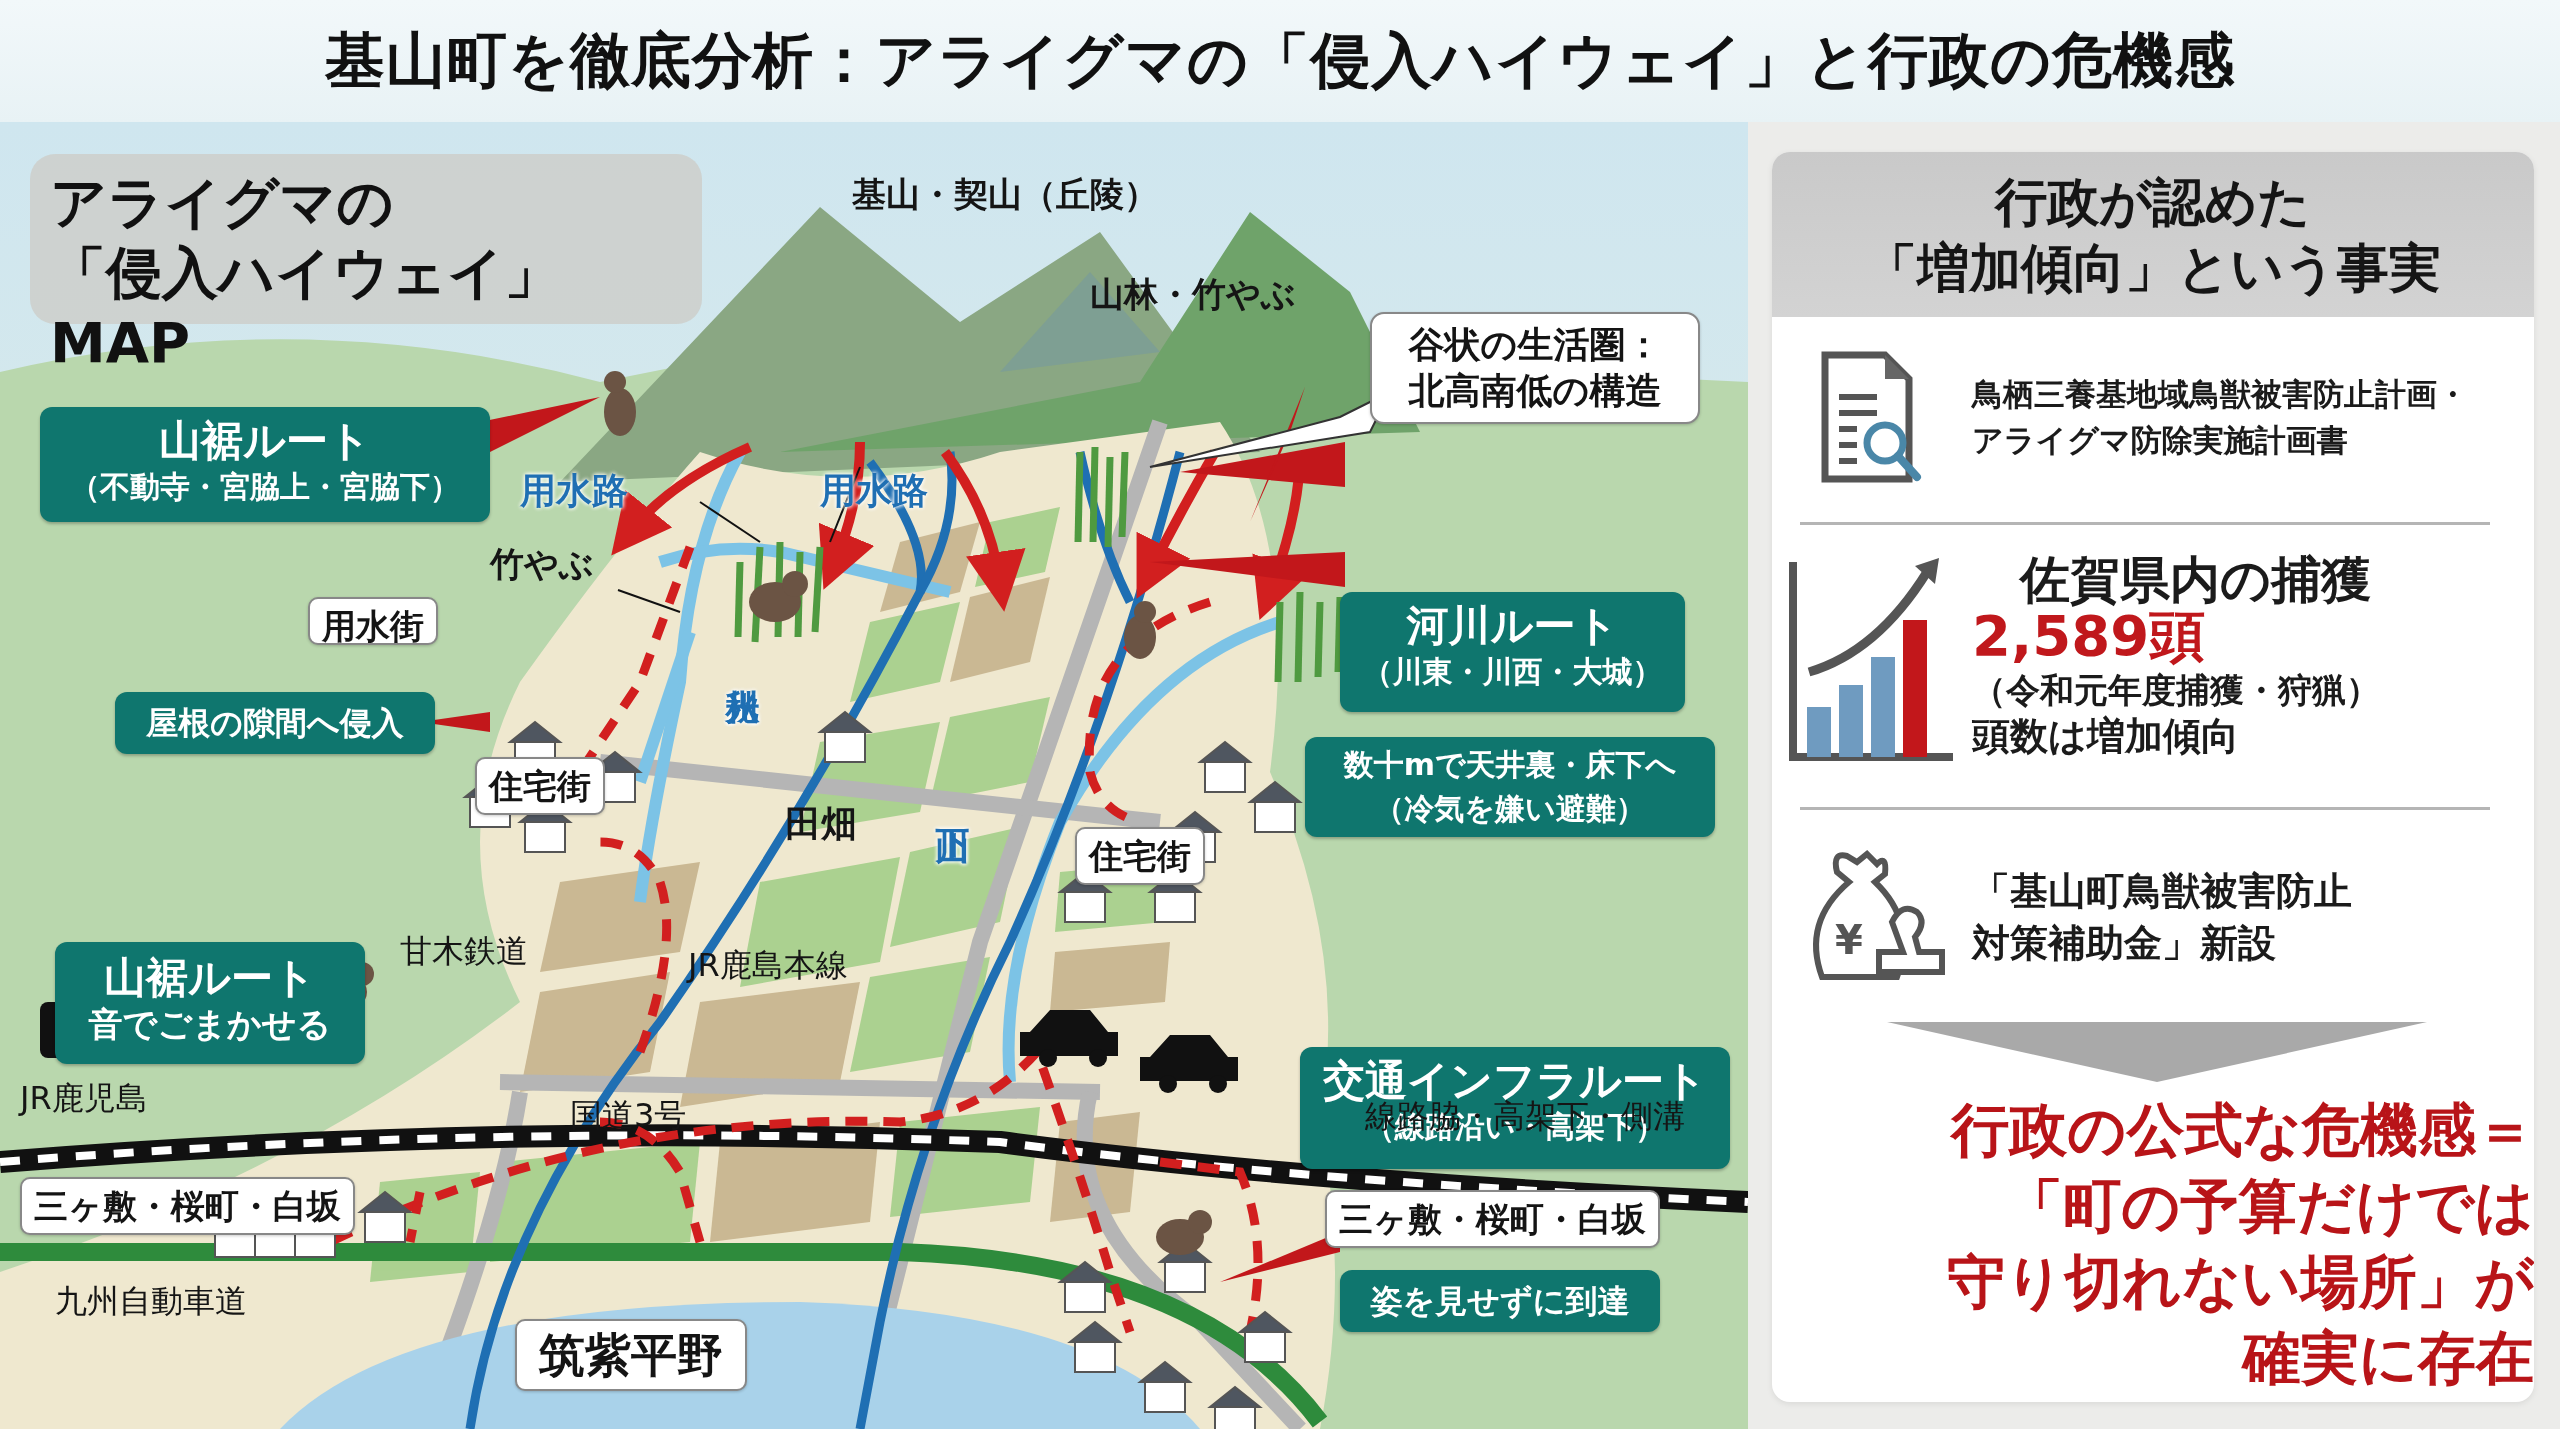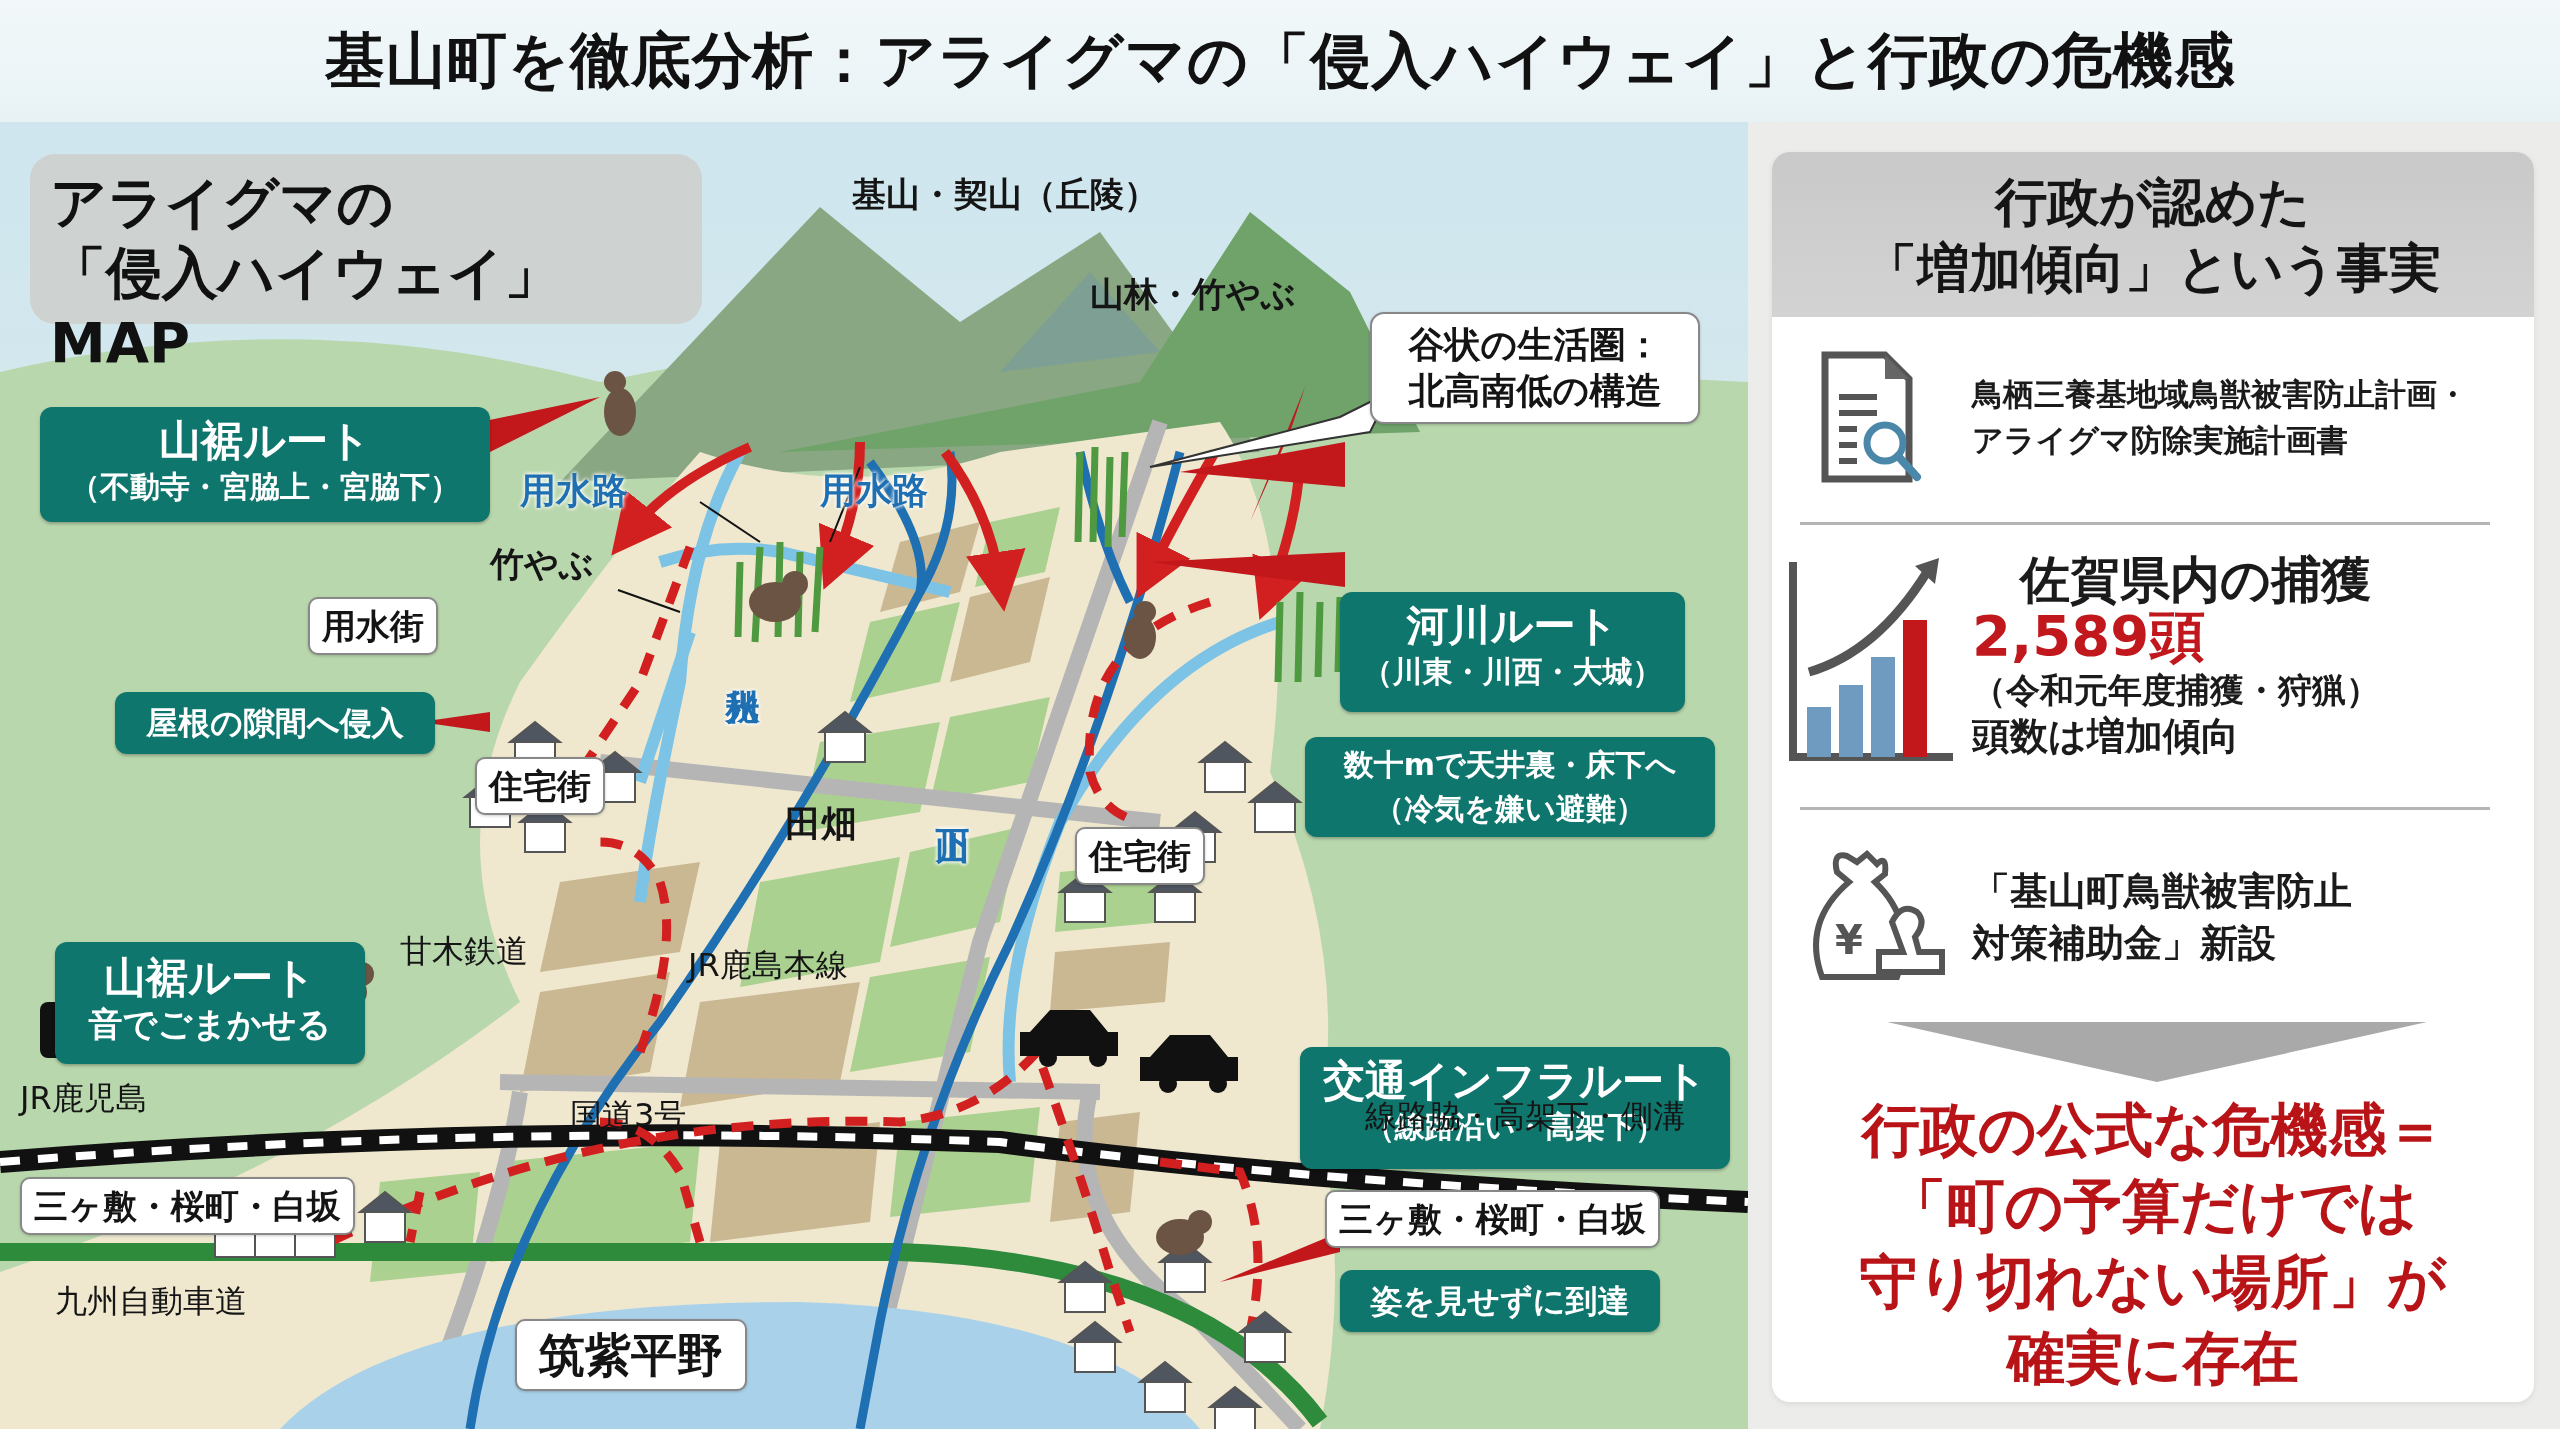--- a/index.html
+++ b/index.html
@@ -11,21 +11,21 @@
   .map svg { position: absolute; left: 0; top: 0; }
   .right { position: absolute; left: 1748px; top: 122px; width: 812px; height: 1307px; background: #ececea; }
   .card { position: absolute; left: 24px; top: 30px; width: 762px; height: 1250px; background: #ffffff; border-radius: 18px; overflow: hidden; box-shadow: 0 2px 6px rgba(0,0,0,0.08); }
   .card-head { height: 165px; background: linear-gradient(#c9c9c9, #d3d3d3); display: flex; flex-direction: column; align-items: center; justify-content: center; }
   .card-head div { font-size: 52px; font-weight: 900; color: #151515; line-height: 66px; }
   .item { position: absolute; left: 0; width: 762px; display: flex; align-items: center; }
   .item .ico { width: 200px; display: flex; justify-content: center; }
   .item .txt { font-size: 34px; font-weight: 700; color: #1b1b1b; line-height: 46px; }
   .sep { position: absolute; left: 28px; width: 690px; height: 3px; background: #b5b5b5; }
   .big-red { font-size: 56px; font-weight: 900; color: #c0181c; line-height: 62px; }
-  .conclusion { position: absolute; left: 0; top: 940px; width: 762px; text-align: center; font-size: 58px; font-weight: 900; color: #b81418; line-height: 76px; }
+  .conclusion { position: absolute; left: 0; top: 940px; width: 762px; text-align: right; font-size: 58px; font-weight: 900; color: #b81418; line-height: 76px; }
   .down-arrow { position: absolute; left: 115px; top: 870px; width: 0; height: 0; border-left: 270px solid transparent; border-right: 270px solid transparent; border-top: 60px solid #a9a9a9; }
   
   .lbl { position: absolute; font-weight: 700; color: #151515; white-space: nowrap; }
   .title-box { position: absolute; left: 30px; top: 32px; width: 672px; height: 170px; background: rgba(205,208,205,0.92); border-radius: 25px; padding: 14px 20px; }
   .title-box div { font-size: 56px; font-weight: 900; color: #111; line-height: 70px; }
   .red-box { position: absolute; background: #0f766e; color: #fff; border-radius: 12px; text-align: center; font-weight: 700; box-shadow: 0 2px 3px rgba(0,0,0,0.25); }
   .red-box .m { font-size: 42px; line-height: 52px; }
   .red-box .s { font-size: 30px; line-height: 40px; }
   .white-box { position: absolute; background: #fff; border: 2px solid #888; border-radius: 10px; font-weight: 700; color: #141414; text-align: center; padding: 0 12px; box-shadow: 0 1px 3px rgba(0,0,0,0.2); }
   .blue-lbl { position: absolute; font-weight: 700; color: #1f6fb3; font-size: 36px; text-shadow: 0 0 4px #fff, 0 0 4px #fff; white-space: nowrap; }
@@ -321,21 +321,21 @@
     <div class="red-box" style="left:115px; top:570px; width:320px; height:62px; line-height:62px; font-size:32px;">屋根の隙間へ侵入</div>
     <div class="red-box" style="left:1305px; top:615px; width:410px; height:100px; padding-top:6px; font-size:30px; line-height:44px;">
       <div>数十mで天井裏・床下へ</div>
       <div>（冷気を嫌い避難）</div>
     </div>
     <div class="red-box" style="left:1340px; top:1148px; width:320px; height:62px; line-height:62px; font-size:32px;">姿を見せずに到達</div>
 
     <div class="blue-lbl" style="left:520px; top:345px;">用水路</div>
     <div class="blue-lbl" style="left:820px; top:345px;">用水路</div>
     <div class="lbl" style="left:490px; top:420px; font-size:34px;">竹やぶ</div>
-    <div class="white-box" style="left:308px; top:475px; height:58px; line-height:54px; font-size:34px;">用水街</div>
+    <div class="white-box" style="left:308px; top:475px; height:48px; line-height:54px; font-size:34px;">用水街</div>
     <div class="white-box" style="left:475px; top:635px; height:58px; line-height:54px; font-size:34px;">住宅街</div>
     <div class="white-box" style="left:1075px; top:705px; height:58px; line-height:54px; font-size:34px;">住宅街</div>
     <div class="lbl" style="left:785px; top:678px; font-size:36px;">田畑</div>
     <div class="blue-lbl" style="left:720px; top:540px; writing-mode:vertical-rl; font-size:34px;">秋光川</div>
     <div class="blue-lbl" style="left:930px; top:680px; writing-mode:vertical-rl; font-size:34px;">山下川</div>
     <div class="lbl" style="left:400px; top:808px; font-size:32px; font-weight:400;">甘木鉄道</div>
     <div class="lbl" style="left:640px; top:822px; font-size:32px; font-weight:400;margin-left:48px;">JR鹿島本線</div>
     <div class="lbl" style="left:20px; top:955px; font-size:32px; font-weight:400;">JR鹿児島</div>
     <div class="lbl" style="left:570px; top:972px; font-size:32px; font-weight:400;">国道3号</div>
     <div class="lbl" style="left:55px; top:1158px; font-size:32px; font-weight:400;">九州自動車道</div>

